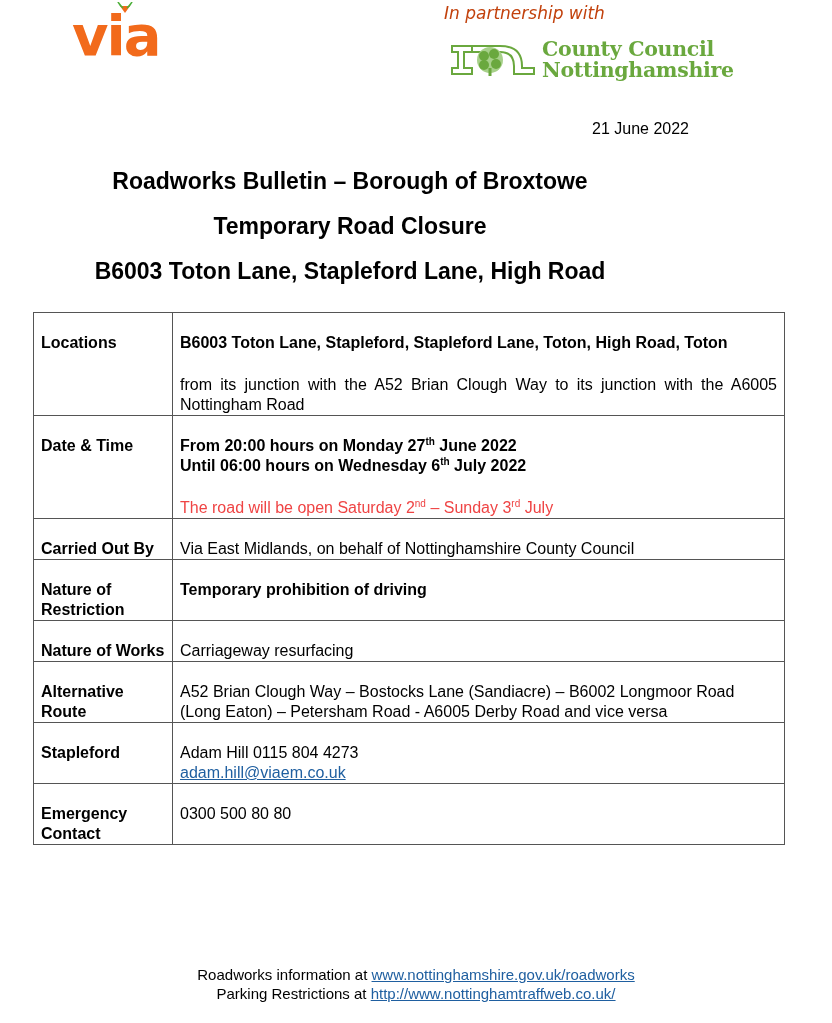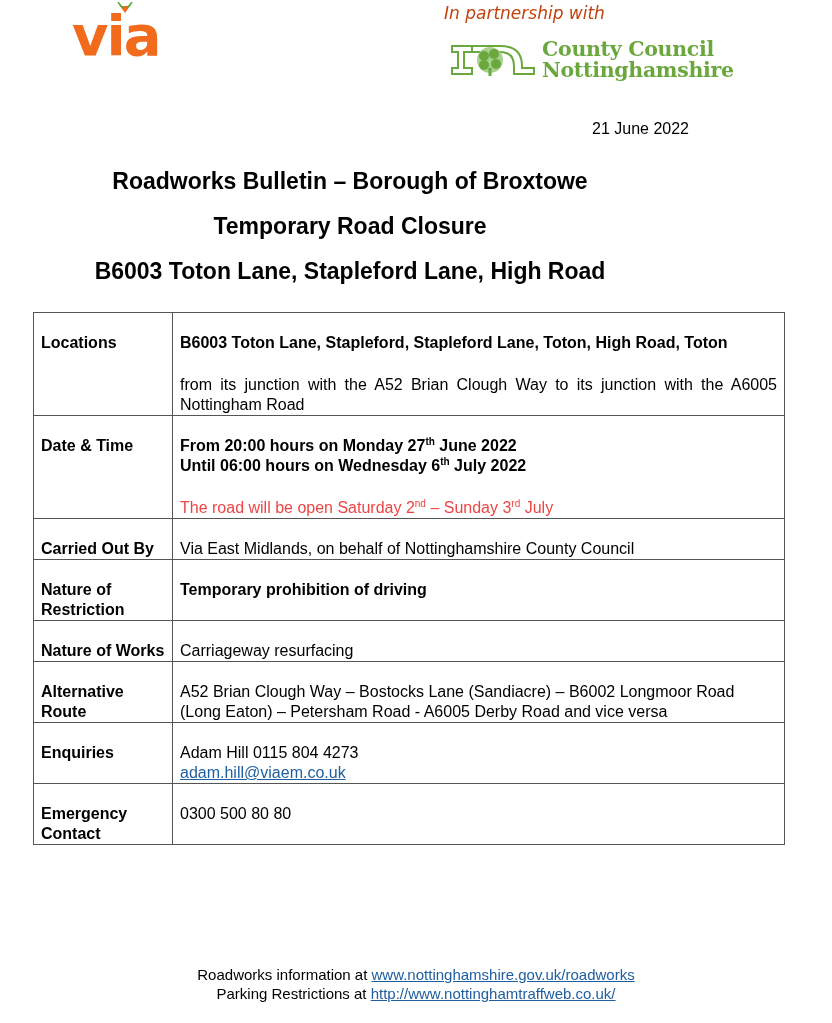--- a/index.html
+++ b/index.html
@@ -114,21 +114,21 @@
   </tr>
   <tr class="r5">
     <td class="label">Nature of Works</td>
     <td>Carriageway resurfacing</td>
   </tr>
   <tr class="r6">
     <td class="label">Alternative Route</td>
     <td>A52 Brian Clough Way – Bostocks Lane (Sandiacre) – B6002 Longmoor Road (Long Eaton) – Petersham Road - A6005 Derby Road and vice versa</td>
   </tr>
   <tr class="r7">
-    <td class="label">Enquiries</td>
+    <td class="label">Stapleford</td>
     <td>
       <div>Adam Hill 0115 804 4273</div>
       <a class="link" href="#">adam.hill@viaem.co.uk</a>
     </td>
   </tr>
   <tr class="r8">
     <td class="label">Emergency Contact</td>
     <td>0300 500 80 80</td>
   </tr>
 </tbody>

